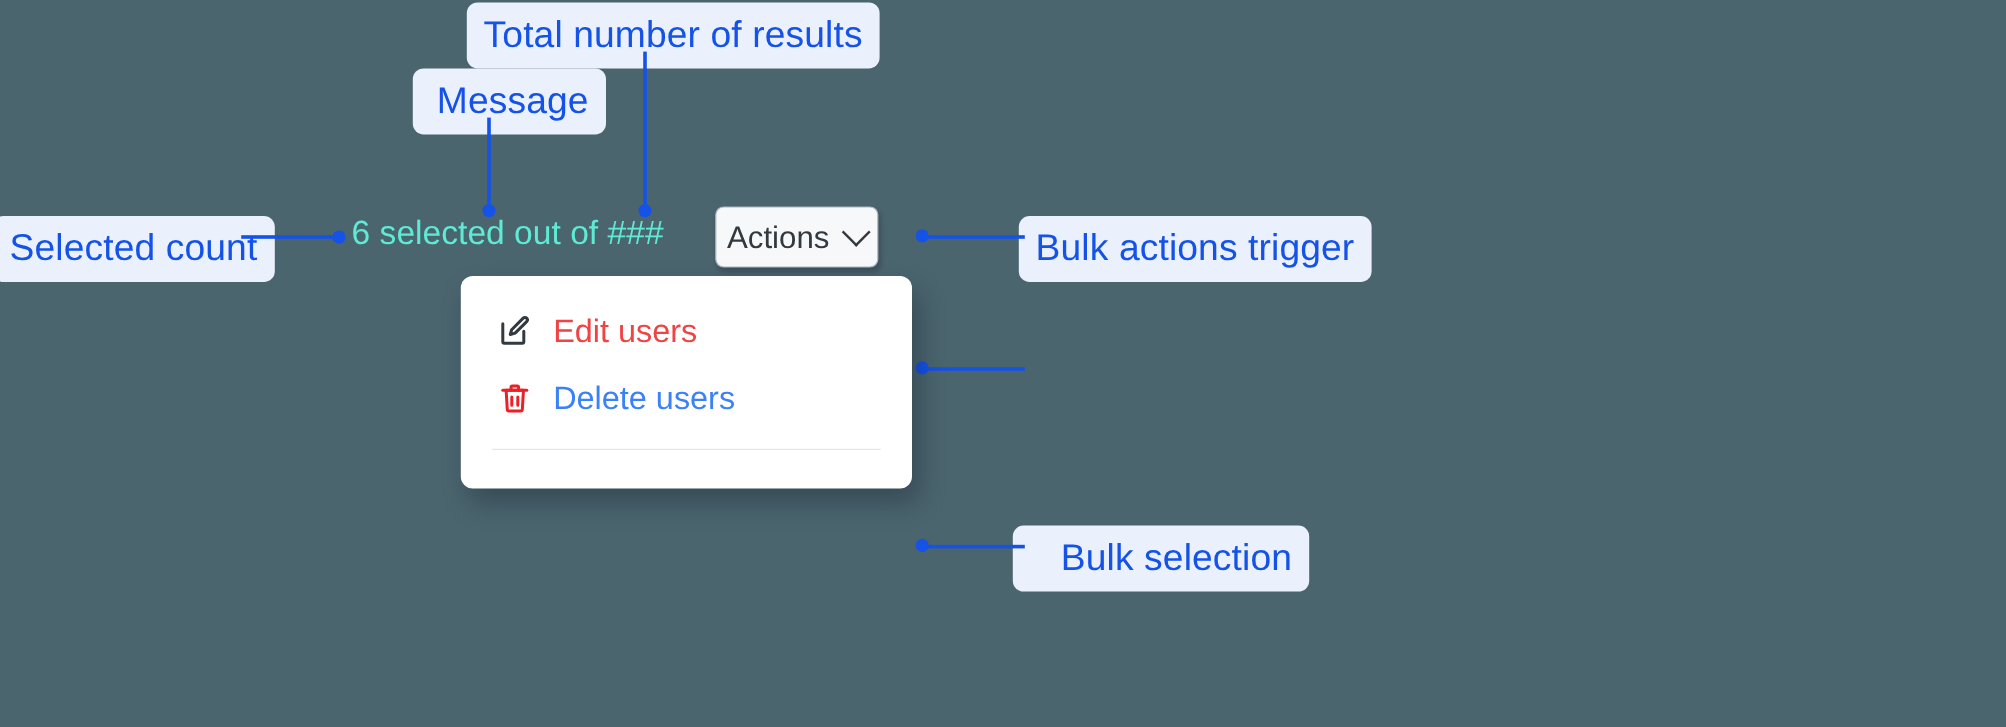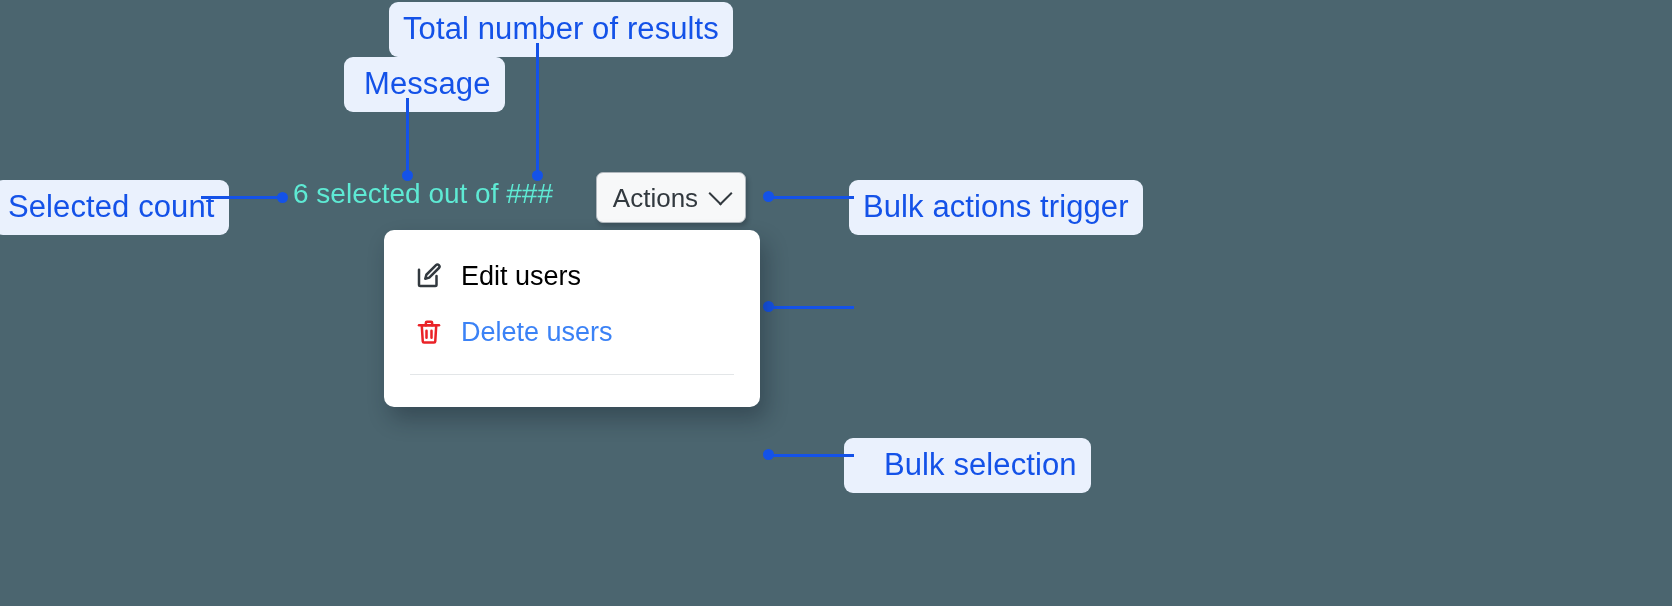--- a/index.html
+++ b/index.html
@@ -58,21 +58,21 @@
     color: #5eead4;
     white-space: nowrap;
     line-height: 1;
   }
 
   
   #actions-button {
     position: absolute;
     left: 596px;
     top: 172px;
-    width: 150px;
+    width: 136px;
     height: 51px;
     background: #f7f8f9;
     border: 1px solid #b0b7bd;
     border-radius: 7px;
     box-shadow: 2px 3px 4px rgba(20,30,40,0.28);
     display: flex;
     align-items: center;
     justify-content: center;
     gap: 14px;
     box-sizing: border-box;
@@ -103,21 +103,21 @@
     box-shadow: 6px 12px 22px rgba(15,25,35,0.33);
     padding: 18px 0 20px 0;
     box-sizing: border-box;
   }
   .menu-item {
     display: flex;
     align-items: center;
     gap: 17px;
     padding: 13px 30px 13px 30px;
     font-size: 27px;
-    color: #000000;
+    color: #ef4444;
     line-height: 1;
     cursor: pointer;
     white-space: nowrap;
   }
   .menu-item.danger { color: #3b82f6; }
   .menu-item .mi-icon {
     width: 30px;
     height: 30px;
     flex: 0 0 30px;
     display: block;

